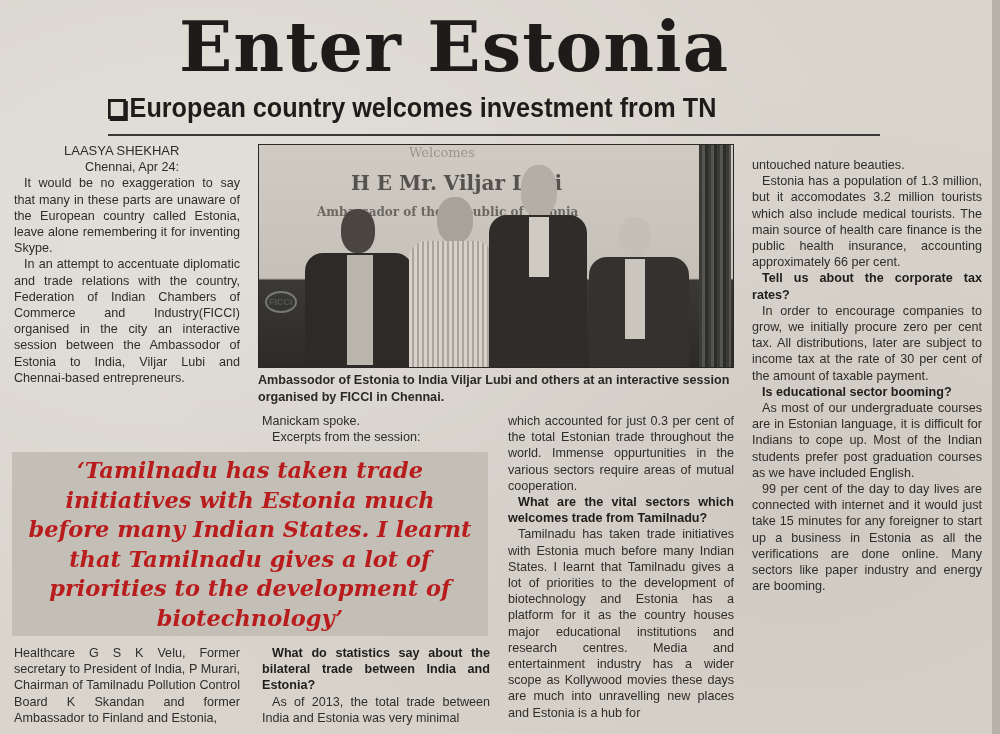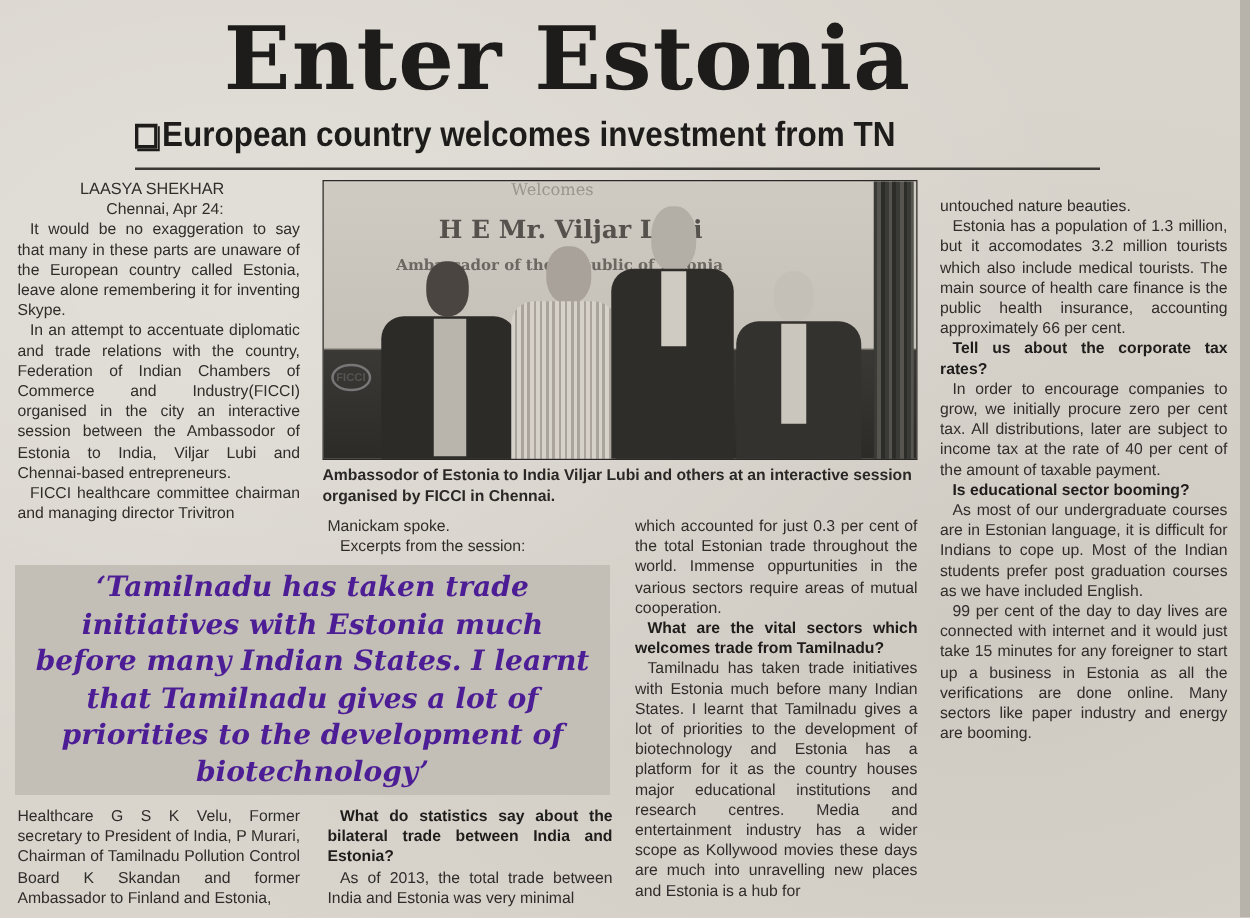--- a/index.html
+++ b/index.html
@@ -93,21 +93,21 @@
     position: absolute; left: 258px; top: 372px; width: 480px;
     font-weight: bold; font-size: 12.6px; line-height: 16.5px;
     color: #2a2826;
   }
   .pull-quote {
     position: absolute; left: 12px; top: 452px; width: 476px; height: 184px;
     background: #c3bfb7;
     font-family: "DejaVu Serif", serif;
     font-weight: bold; font-style: italic;
     font-size: 22.5px; line-height: 29.5px;
-    text-align: center; color: #4c1d95;
+    text-align: center; color: #b91c1c;
     padding: 4px 10px 0 10px;
   }
   .edge { position: absolute; right: 0; top: 0; width: 8px; height: 734px; background: #b8b3aa; }
 </style>
 </head>
 <body>
 
 <div class="edge"></div>
 
 <h1 class="headline">Enter Estonia</h1>
@@ -115,21 +115,20 @@
 <div class="subhead">
   <span class="box"></span><span>European country welcomes investment from TN</span>
 </div>
 <div class="rule"></div>
 
 <div class="col" style="left:14px; top:143px; width:226px;">
   <p class="byline">LAASYA SHEKHAR</p>
   <p class="dateline">Chennai, Apr 24:</p>
   <p>It would be no exaggeration to say that many in these parts are unaware of the European country called Estonia, leave alone remembering it for inventing Skype.</p>
   <p>In an attempt to accentuate diplomatic and trade relations with the country, Federation of Indian Chambers of Commerce and Industry(FICCI) organised in the city an interactive session between the Ambassodor of Estonia to India, Viljar Lubi and Chennai-based entrepreneurs.</p>
-  <p>FICCI healthcare committee chairman and managing director Trivitron</p>
 </div>
 
 <div class="photo">
   <div class="banner-text1">Welcomes</div>
   <div class="banner-text2">H E Mr. Viljar Lubi</div>
   <div class="banner-text3">Ambassador of the Republic of Estonia</div>
   <div class="ficci">FICCI</div>
   <div class="person" style="left:46px; top:64px;">
     <div class="head" style="left:36px; top:0; width:34px; height:44px; background:#4a4541;"></div>
     <div class="body" style="left:0; top:44px; width:108px; height:120px; background:#2d2b28;"></div>
@@ -173,17 +172,17 @@
 <div class="col" style="left:508px; top:413px; width:226px;">
   <p class="noind">which accounted for just 0.3 per cent of the total Estonian trade throughout the world. Immense oppurtunities in the various sectors require areas of mutual cooperation.</p>
   <p class="q">What are the vital sectors which welcomes trade from Tamilnadu?</p>
   <p>Tamilnadu has taken trade initiatives with Estonia much before many Indian States. I learnt that Tamilnadu gives a lot of priorities to the development of biotechnology and Estonia has a platform for it as the country houses major educational institutions and research centres. Media and entertainment industry has a wider scope as Kollywood movies these days are much into unravelling new places and Estonia is a hub for</p>
 </div>
 
 <div class="col" style="left:752px; top:157px; width:230px;">
   <p class="noind">untouched nature beauties.</p>
   <p>Estonia has a population of 1.3 million, but it accomodates 3.2 million tourists which also include medical tourists. The main source of health care finance is the public health insurance, accounting approximately 66 per cent.</p>
   <p class="q">Tell us about the corporate tax rates?</p>
-  <p>In order to encourage companies to grow, we initially procure zero per cent tax. All distributions, later are subject to income tax at the rate of 40 per cent of the amount of taxable payment.</p>
+  <p>In order to encourage companies to grow, we initially procure zero per cent tax. All distributions, later are subject to income tax at the rate of 30 per cent of the amount of taxable payment.</p>
   <p class="q">Is educational sector booming?</p>
   <p>As most of our undergraduate courses are in Estonian language, it is difficult for Indians to cope up. Most of the Indian students prefer post graduation courses as we have included English.</p>
   <p>99 per cent of the day to day lives are connected with internet and it would just take 15 minutes for any foreigner to start up a business in Estonia as all the verifications are done online. Many sectors like paper industry and energy are booming.</p>
 </div>
 
 </body></html>

